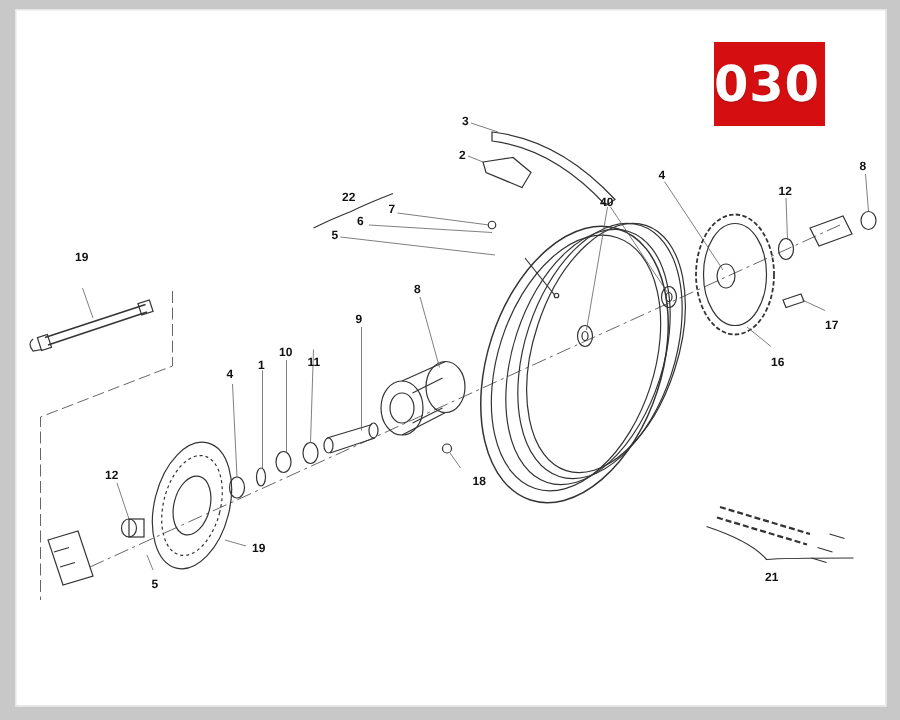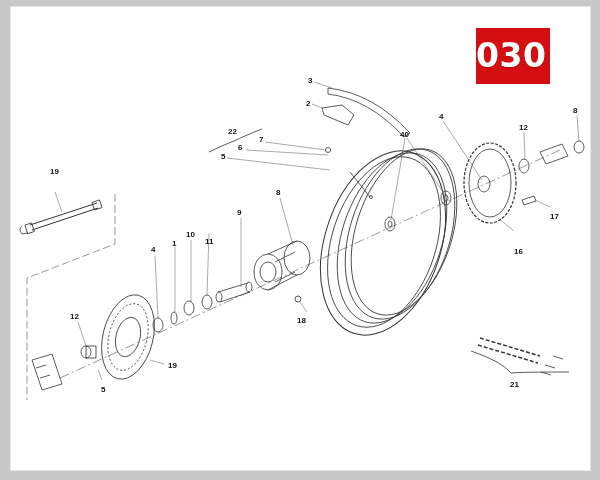--- a/index.html
+++ b/index.html
@@ -150,19 +150,19 @@
 <span class="callout" style="left:259px;top:136px">7</span>
 <span class="callout" style="left:276px;top:189px">8</span>
 <span class="callout" style="left:237px;top:209px">9</span>
 <span class="callout" style="left:186px;top:231px">10</span>
 <span class="callout" style="left:205px;top:238px">11</span>
 <span class="callout" style="left:70px;top:313px">12</span>
 <span class="callout" style="left:519px;top:124px">12</span>
 <span class="callout" style="left:573px;top:107px">8</span>
 <span class="callout" style="left:168px;top:362px">19</span>
 <span class="callout" style="left:101px;top:386px">5</span>
-<span class="callout" style="left:514px;top:248px">16</span>
+<span class="callout" style="left:514px;top:238px">16</span>
 <span class="callout" style="left:550px;top:213px">17</span>
-<span class="callout" style="left:297px;top:317px">18</span>
+<span class="callout" style="left:315px;top:317px">18</span>
 <span class="callout" style="left:50px;top:168px">19</span>
 <span class="callout" style="left:400px;top:131px">40</span>
 <span class="callout" style="left:510px;top:381px">21</span>
 <span class="callout" style="left:228px;top:128px">22</span>
 
 </body></html>

